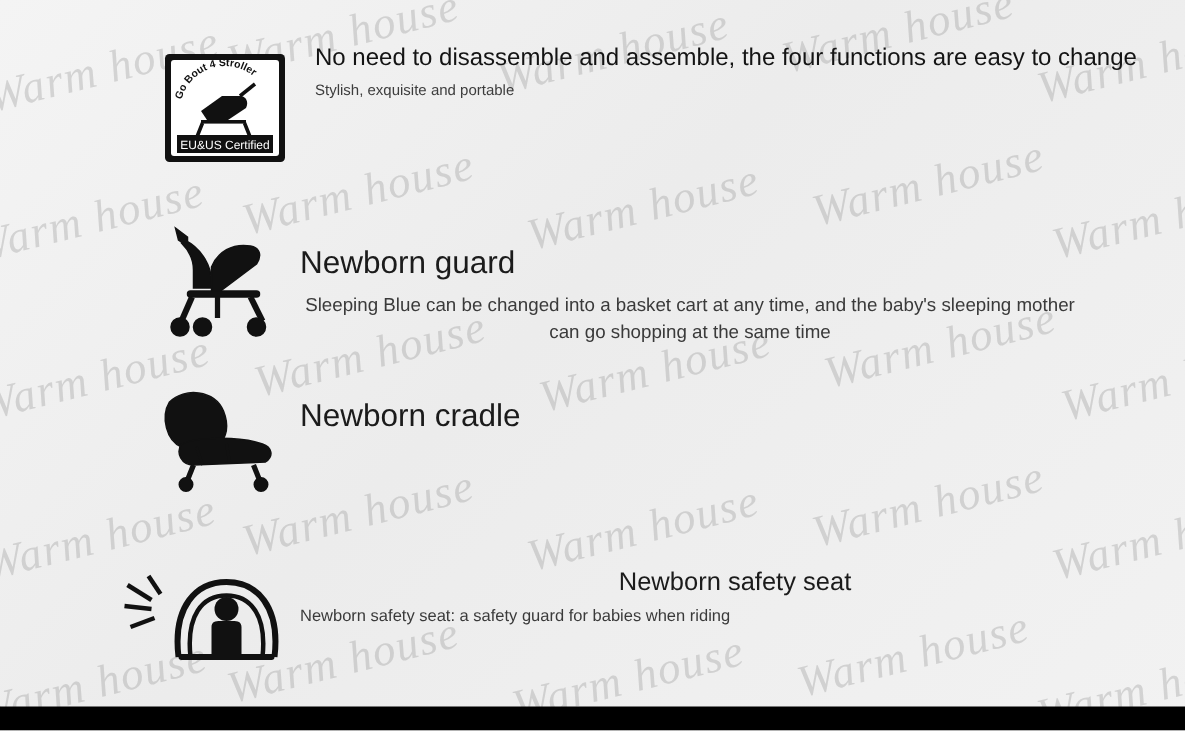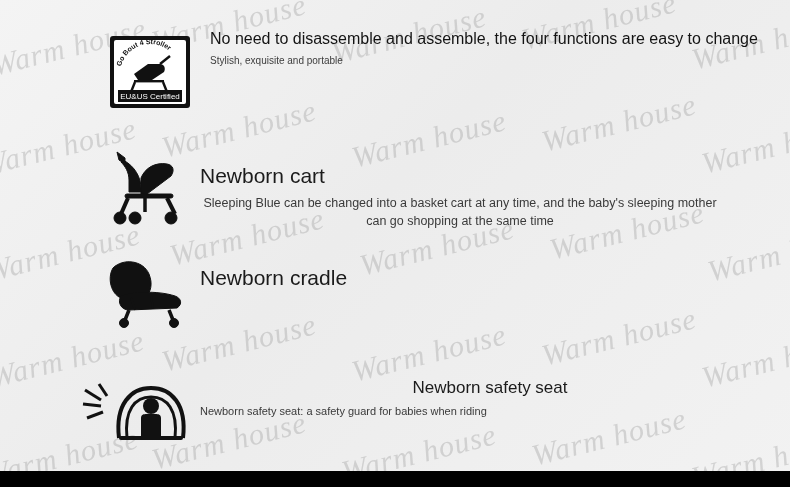--- a/index.html
+++ b/index.html
@@ -183,21 +183,21 @@
             <path d="M33,58 L26,74" stroke-width="4" fill="none"></path>
             <path d="M72,58 L80,74" stroke-width="4" fill="none"></path>
             <path d="M50,58 L50,72" stroke-width="3.5" fill="none"></path>
             <circle cx="25" cy="78" r="6"></circle>
             <circle cx="40" cy="78" r="6"></circle>
             <circle cx="76" cy="78" r="6"></circle>
           </g>
         </svg>
       </div>
       <div class="text-box">
-        <p class="row-title">Newborn cart</p>
+        <p class="row-title">Newborn guard</p>
         <p class="row-desc">Sleeping Blue can be changed into a basket cart at any time, and the baby's sleeping mother can go shopping at the same time</p>
       </div>
     </div>
 
     <div class="row" id="row3">
       <div class="icon-box">
         <svg width="100" height="90" viewBox="0 0 100 90">
           <g fill="#111" stroke="#111">
             <path d="M18,16 C28,6 48,8 54,22 C58,32 56,40 50,46 L26,46 C16,42 12,26 18,16 Z"></path>
             <path d="M26,44 C34,40 62,38 80,44 C86,46 88,52 82,56 L34,58 C26,58 22,50 26,44 Z"></path>

